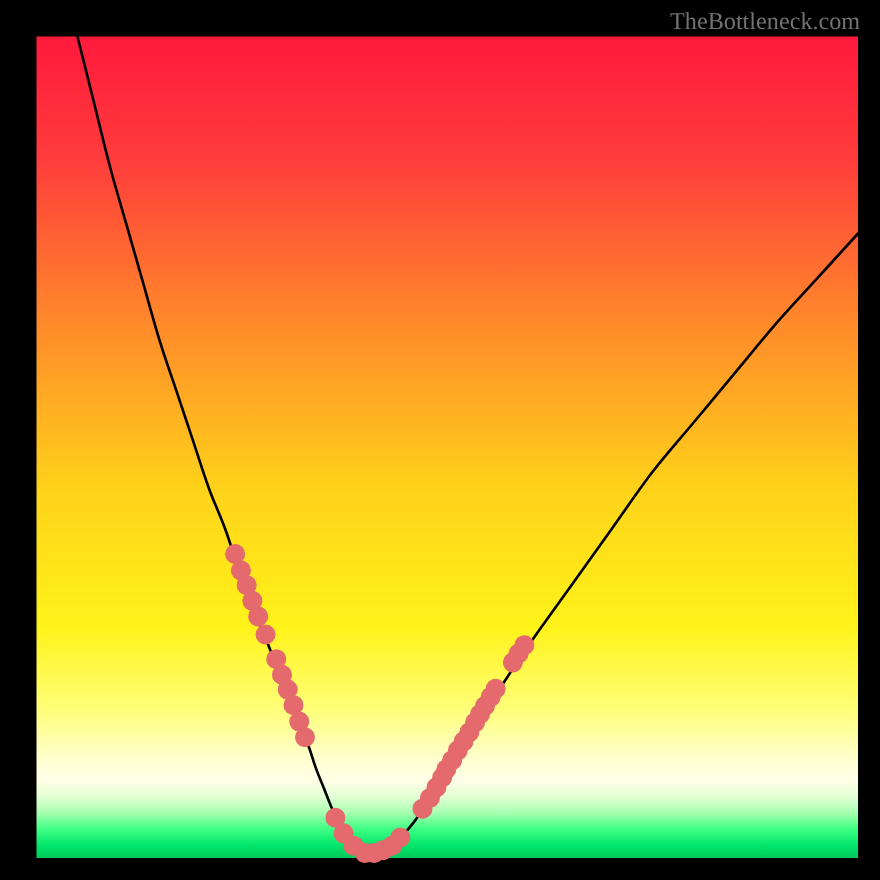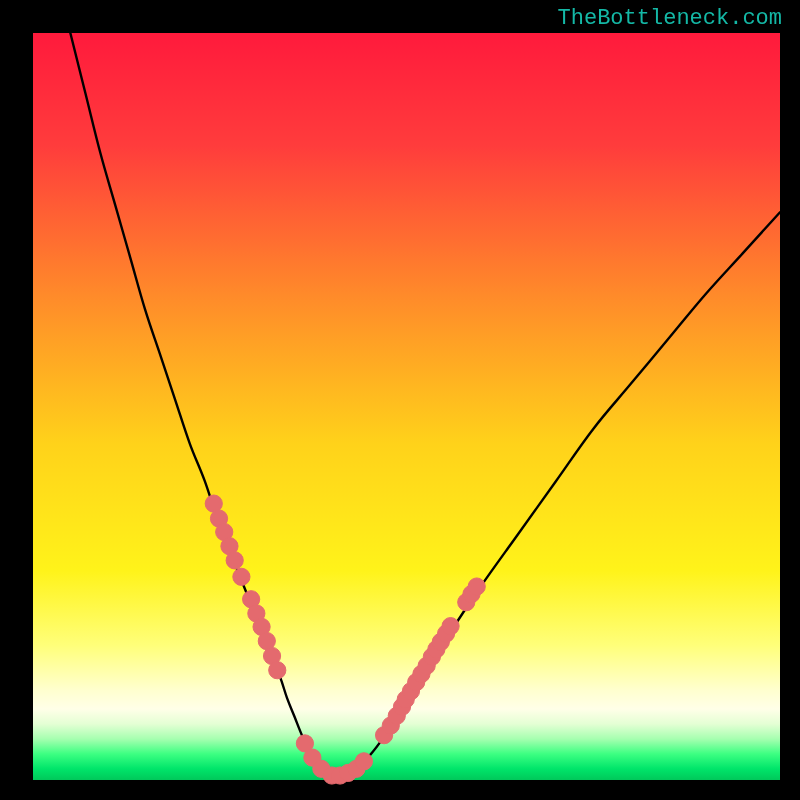--- a/index.html
+++ b/index.html
@@ -25,22 +25,22 @@
     position: absolute;
     inset: 0;
   }
   svg.curve {
     position: absolute;
     inset: 0;
     overflow: visible;
   }
   .watermark {
     position: absolute;
-    color: #14b8a6;
-    font-family: Liberation Mono, monospace;
+    color: #737373;
+    font-family: Liberation Serif, serif;
     pointer-events: none;
     user-select: none;
   }
 </style>
 </head>
 <body>
 
 <div class="stage">
 
   <div class="plot-area" id="plot" style="left: 33px; top: 33px; width: 747px; height: 747px;">

